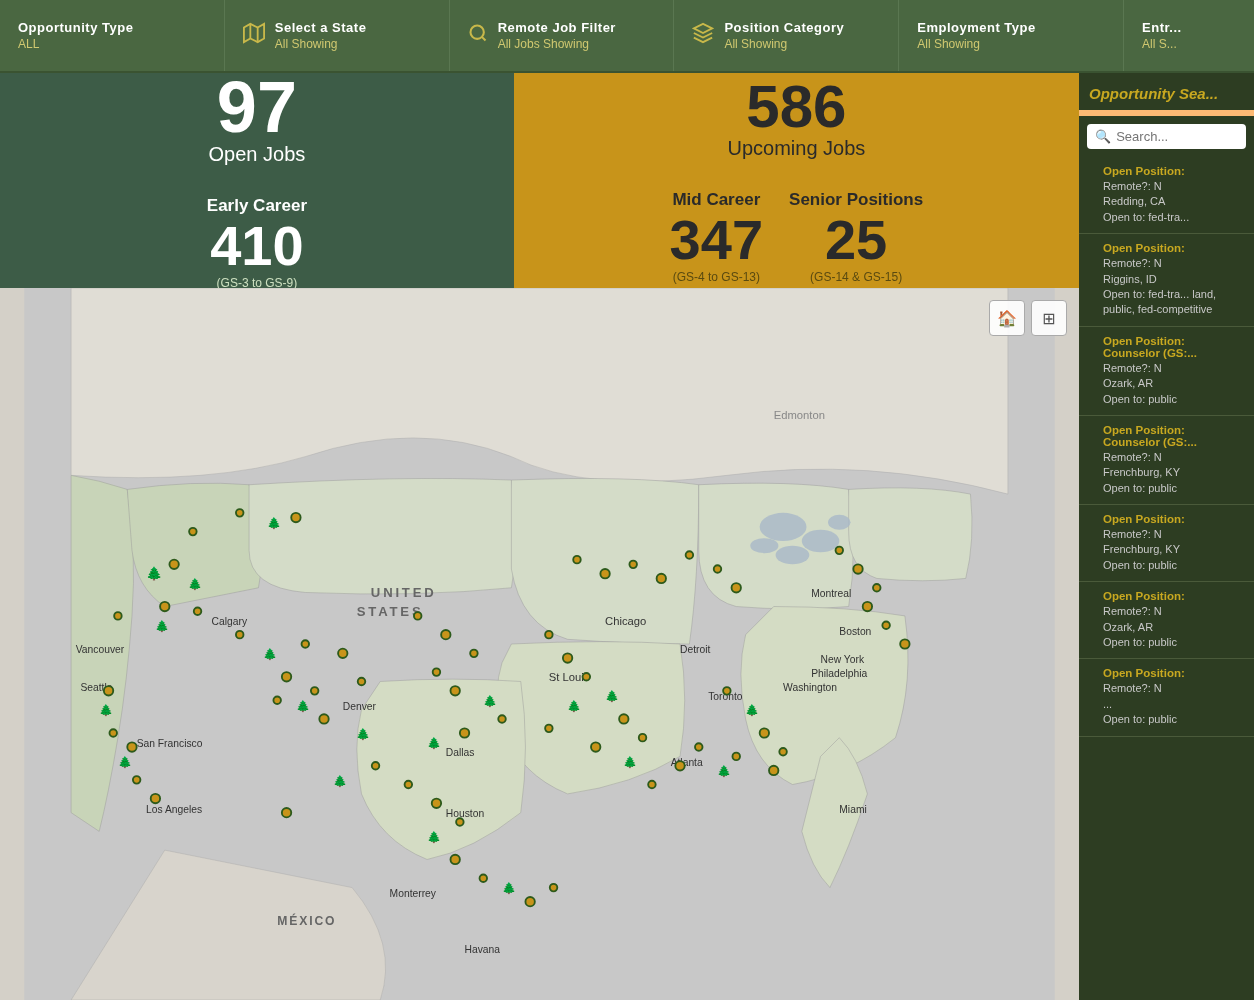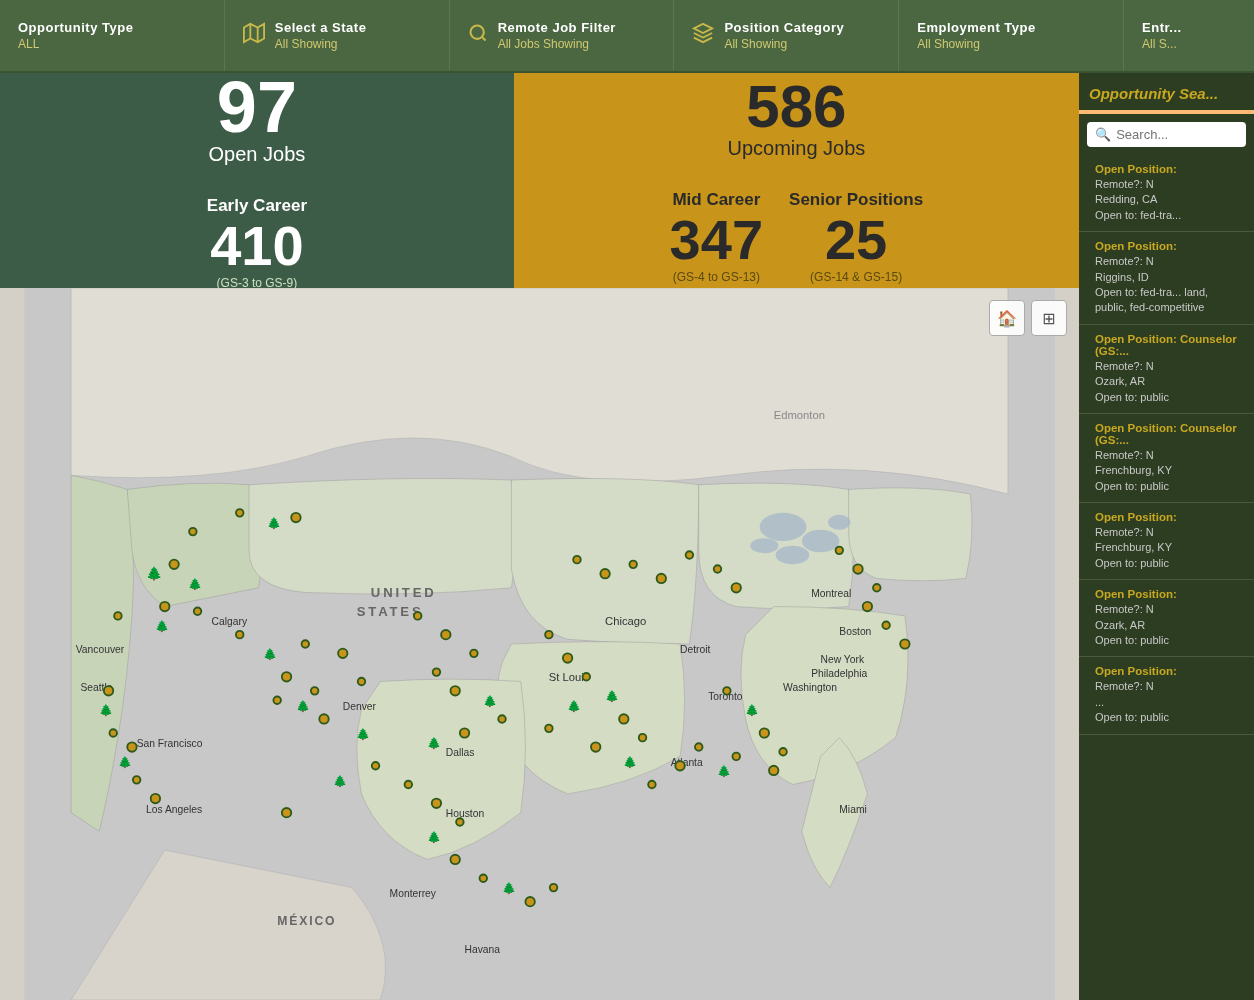--- a/index.html
+++ b/index.html
@@ -164,21 +164,21 @@
       flex-direction: column;
       overflow-y: auto;
     }
     .sidebar-title {
       background: #2d3d22;
       color: #c8a820;
       font-style: italic;
       font-weight: bold;
       font-size: 15px;
       padding: 12px 10px 8px 10px;
-      border-bottom: 4px solid #fdba74;
+      border-bottom: 6px solid #fdba74;
     }
     .search-box {
       padding: 8px 8px;
       background: #2d3d22;
     }
     .search-input-wrapper {
       display: flex;
       align-items: center;
       background: white;
       border-radius: 4px;
@@ -188,21 +188,21 @@
     .search-input {
       border: none;
       outline: none;
       font-size: 13px;
       color: #aaa;
       width: 100%;
       background: transparent;
     }
 
     .job-listing {
-      padding: 8px 16px;
+      padding: 8px 24px;
       border-bottom: 1px solid #4a5a3a;
     }
     .job-listing-title {
       color: #c8a820;
       font-weight: bold;
       font-size: 11.5px;
       margin-bottom: 2px;
     }
     .job-listing-detail {
       color: #c8c8c8;

